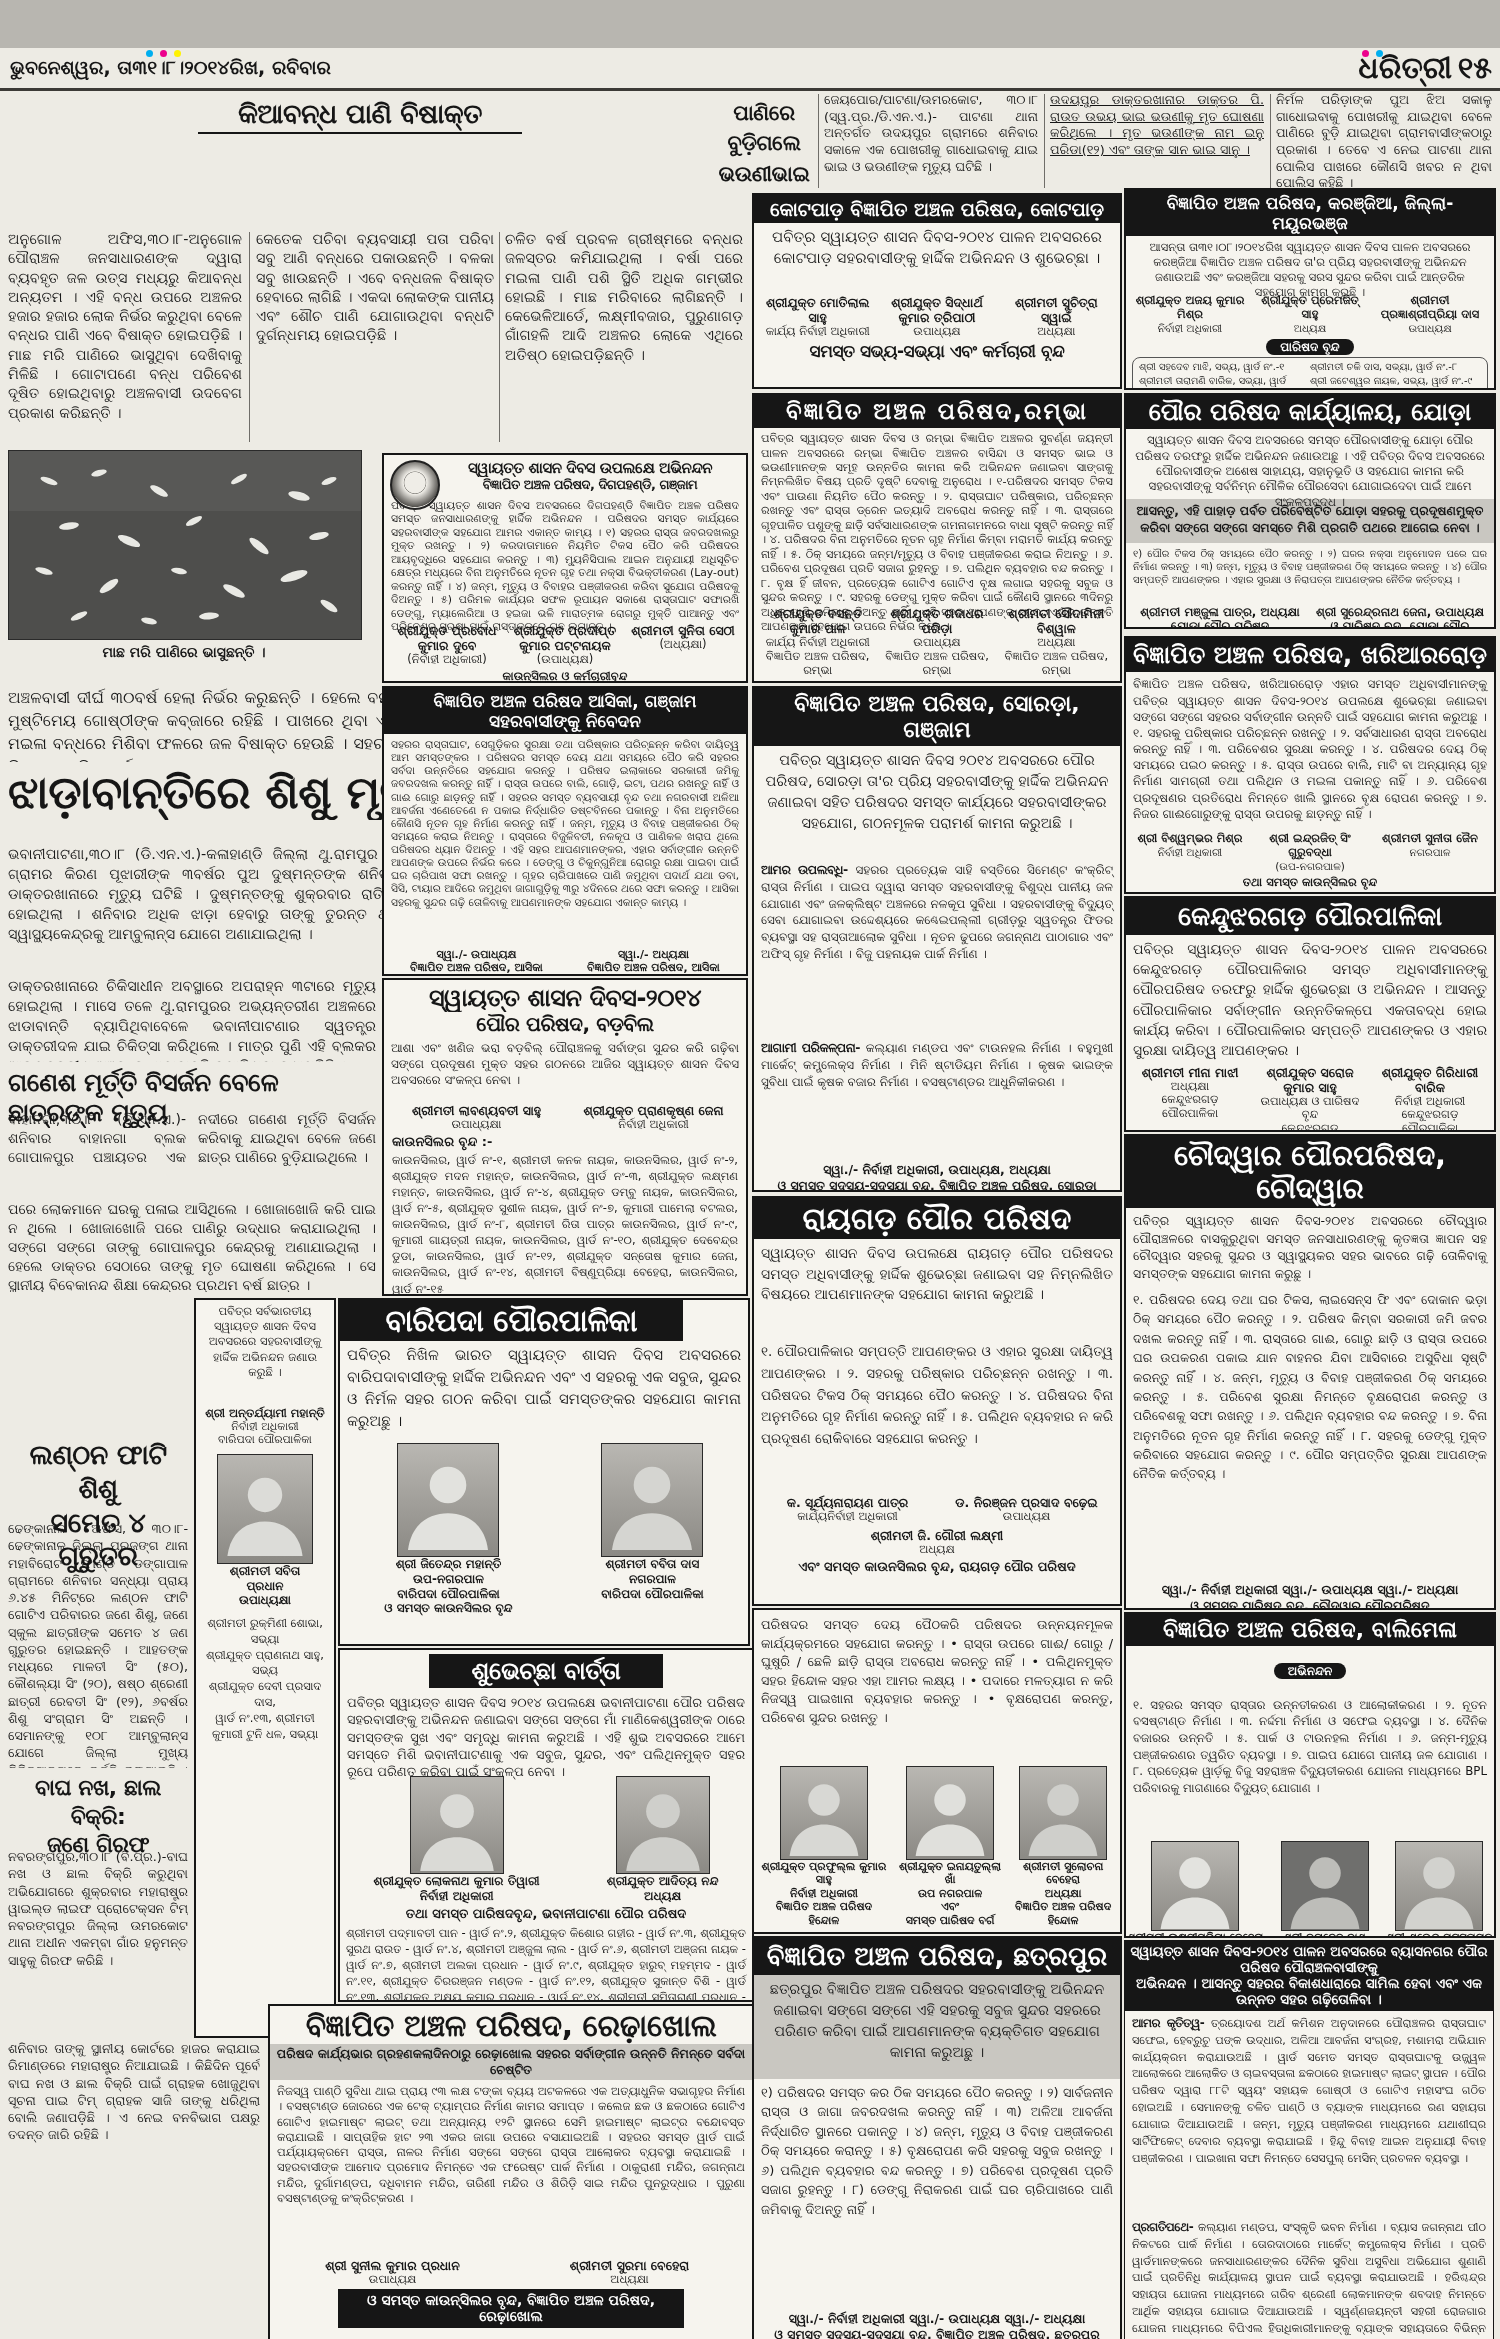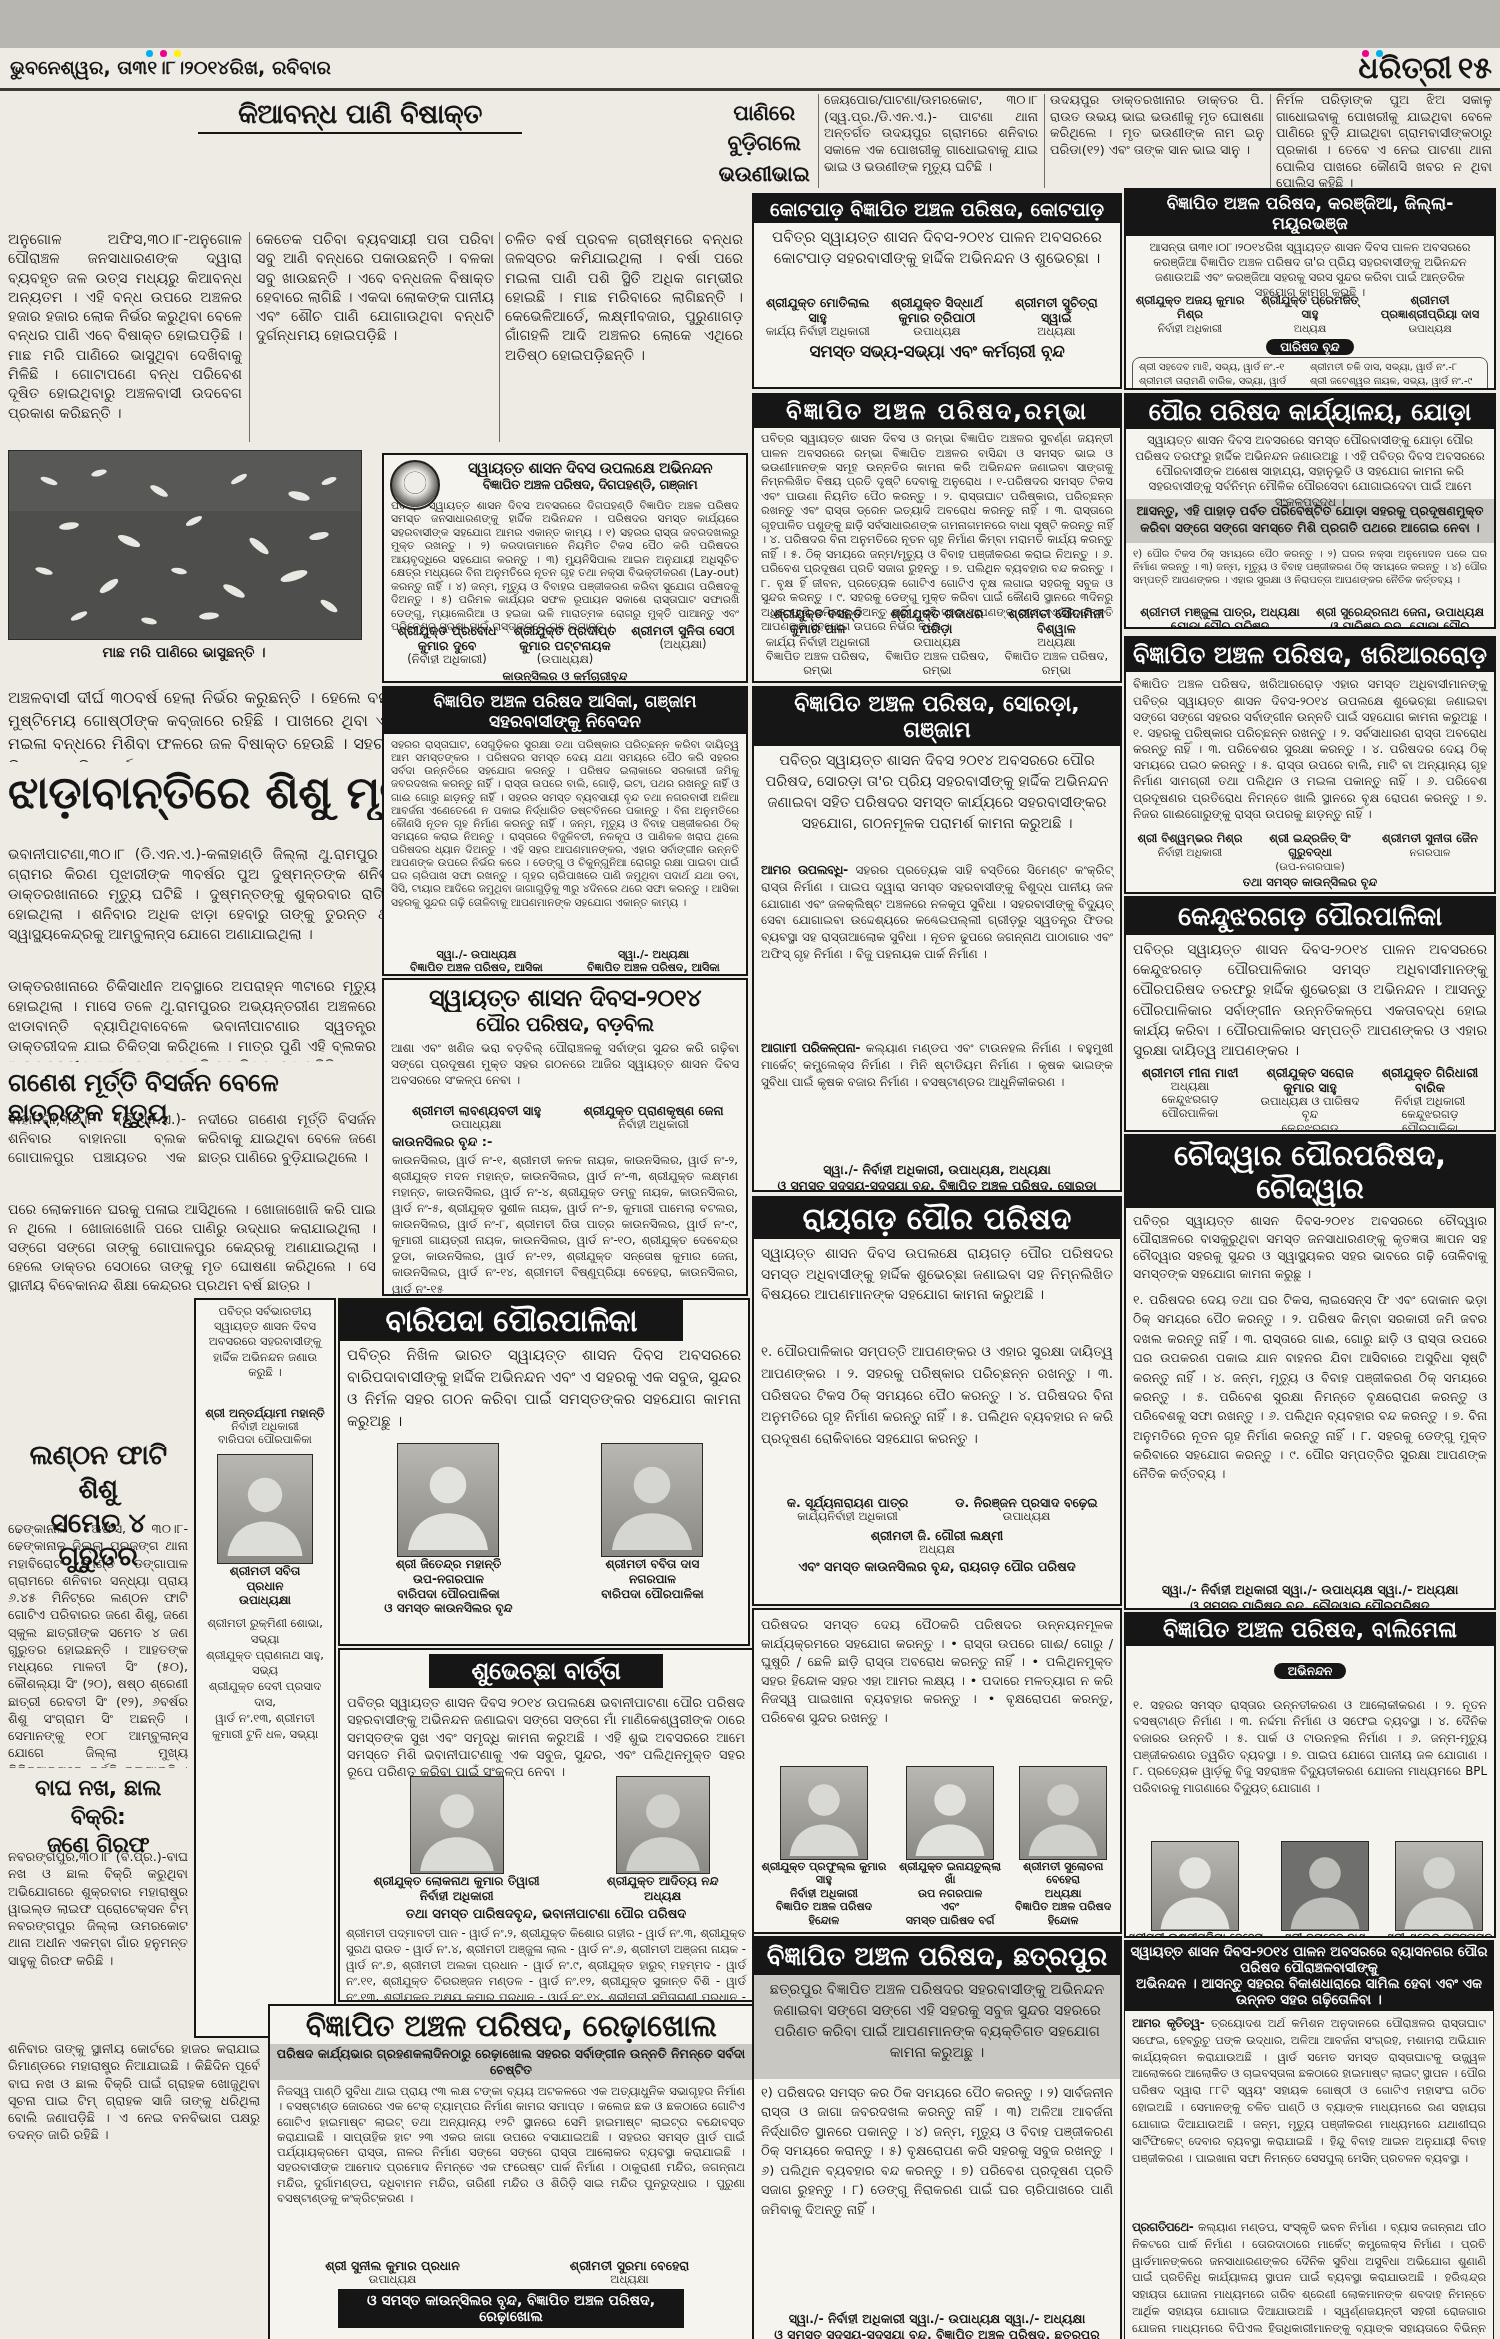--- a/index.html
+++ b/index.html
@@ -254,21 +254,21 @@
     </div>
     <div class="bh" style="font-size:14px;width:70%;margin:0 auto;">ଓ ସମସ୍ତ କାଉନ୍‌ସିଲର ବୃନ୍ଦ, ବିଜ୍ଞାପିତ ଅଞ୍ଚଳ ପରିଷଦ, ରେଢ଼ାଖୋଲ</div>
   </div>
 
   <div class="abs hl pre ct" style="left:714px;top:50px;width:100px;font-size:21px;line-height:1.45;">ପାଣିରେ
 ବୁଡ଼ିଗଲେ
 ଭଉଣୀଭାଇ</div>
   <div class="vr" style="left:818px;top:46px;height:94px;"></div>
   <div class="abs jt" style="left:824px;top:44px;width:214px;height:98px;font-size:12.8px;line-height:1.3;overflow:hidden;">ଜେୟପୋର/ପାଟଣା/ଉମରକୋଟ, ୩୦।୮ (ସ୍ୱ.ପ୍ର./ଡି.ଏନ.ଏ.)- ପାଟଣା ଥାନା ଅନ୍ତର୍ଗତ ଉଦୟପୁର ଗ୍ରାମରେ ଶନିବାର ସକାଳେ ଏକ ପୋଖରୀକୁ ଗାଧୋଇବାକୁ ଯାଇ ଭାଇ ଓ ଭଉଣୀଙ୍କ ମୃତ୍ୟୁ ଘଟିଛି ।</div>
   <div class="vr" style="left:1044px;top:46px;height:94px;"></div>
-  <div class="abs jt" style="left:1050px;top:44px;width:214px;height:98px;font-size:12.8px;line-height:1.3;overflow:hidden;">ଉଦୟପୁର ଡାକ୍ତରଖାନାର ଡାକ୍ତର ପି. ରାଉତ ଉଭୟ ଭାଇ ଭଉଣୀକୁ ମୃତ ଘୋଷଣା କରିଥିଲେ । ମୃତ ଭଉଣୀଙ୍କ ନାମ ଇନୁ ପରିଡା(୧୨) ଏବଂ ତାଙ୍କ ସାନ ଭାଇ ସାନୁ ।</div>
+  <div class="abs jt" style="left:1050px;top:44px;width:214px;height:98px;font-size:12.8px;line-height:1.3;overflow:hidden;text-decoration:underline;">ଉଦୟପୁର ଡାକ୍ତରଖାନାର ଡାକ୍ତର ପି. ରାଉତ ଉଭୟ ଭାଇ ଭଉଣୀକୁ ମୃତ ଘୋଷଣା କରିଥିଲେ । ମୃତ ଭଉଣୀଙ୍କ ନାମ ଇନୁ ପରିଡା(୧୨) ଏବଂ ତାଙ୍କ ସାନ ଭାଇ ସାନୁ ।</div>
   <div class="vr" style="left:1270px;top:46px;height:94px;"></div>
   <div class="abs jt" style="left:1276px;top:44px;width:216px;height:98px;font-size:12.8px;line-height:1.3;overflow:hidden;">ନିର୍ମଳ ପରିଡ଼ାଙ୍କ ପୁଅ ଝିଅ ସକାଳୁ ଗାଧୋଇବାକୁ ପୋଖରୀକୁ ଯାଇଥିବା ବେଳେ ପାଣିରେ ବୁଡ଼ି ଯାଇଥିବା ଗ୍ରାମବାସୀଙ୍କଠାରୁ ପ୍ରକାଶ । ତେବେ ଏ ନେଇ ପାଟଣା ଥାନା ପୋଲିସ ପାଖରେ କୌଣସି ଖବର ନ ଥିବା ପୋଲିସ କହିଛି ।</div>
 
   <div class="b" style="left:752px;top:145px;width:366px;height:192px;">
     <div class="bh" style="font-size:19px;">କୋଟପାଡ଼ ବିଜ୍ଞାପିତ ଅଞ୍ଚଳ ପରିଷଦ, କୋଟପାଡ଼</div>
     <div class="bt ct" style="font-size:15px;text-align:center;height:62px;line-height:1.4;">ପବିତ୍ର ସ୍ୱାୟତ୍ତ ଶାସନ ଦିବସ-୨୦୧୪ ପାଳନ ଅବସରରେ କୋଟପାଡ଼ ସହରବାସୀଙ୍କୁ ହାର୍ଦ୍ଦିକ ଅଭିନନ୍ଦନ ଓ ଶୁଭେଚ୍ଛା ।</div>
     <div class="sigs">
       <div class="sg">
           <div class="n">ଶ୍ରୀଯୁକ୍ତ ମୋତିଲାଲ ସାହୁ</div>
           <div class="r">କାର୍ଯ୍ୟ ନିର୍ବାହୀ ଅଧିକାରୀ</div>

